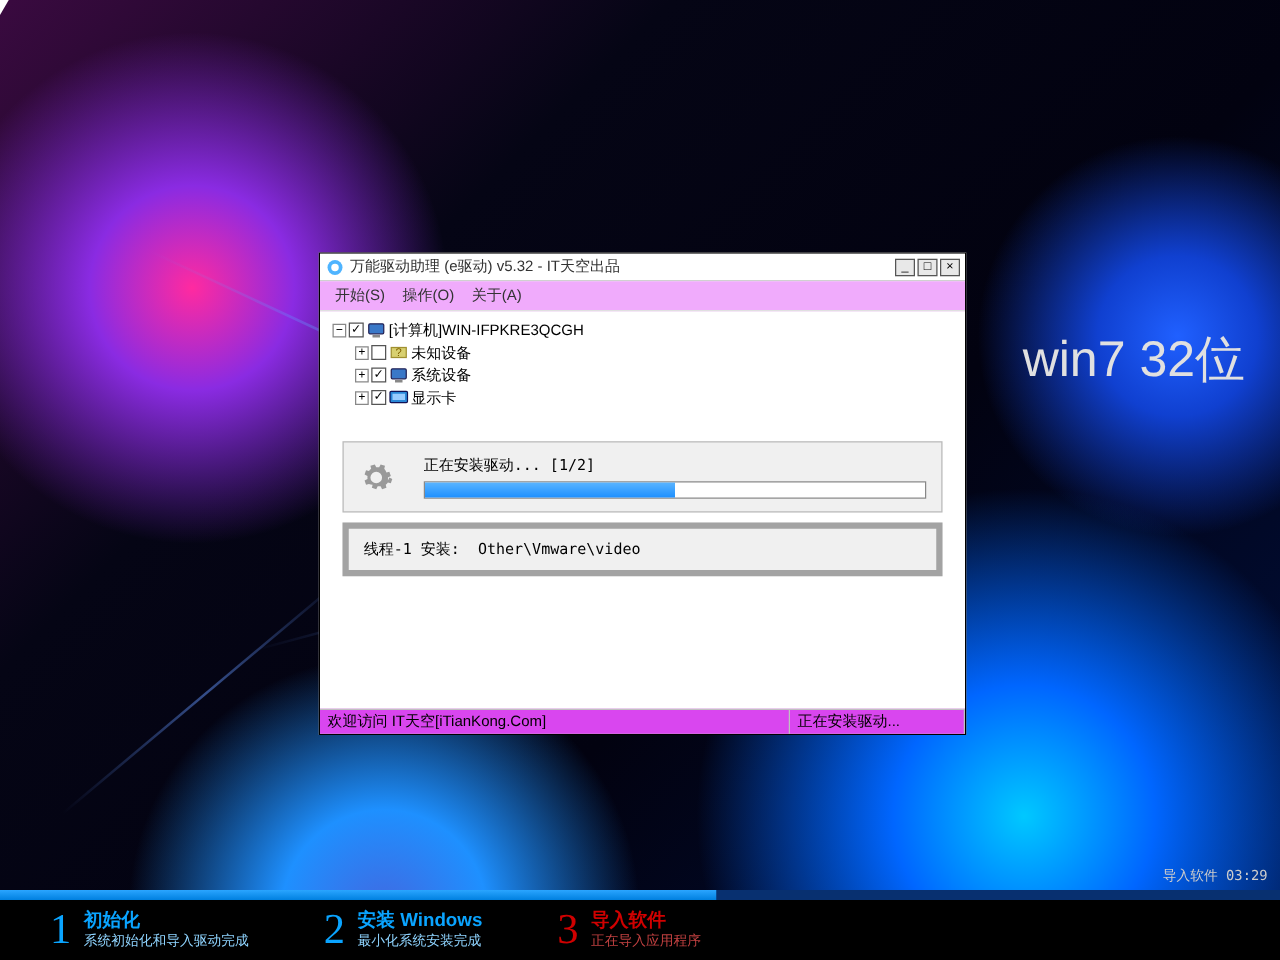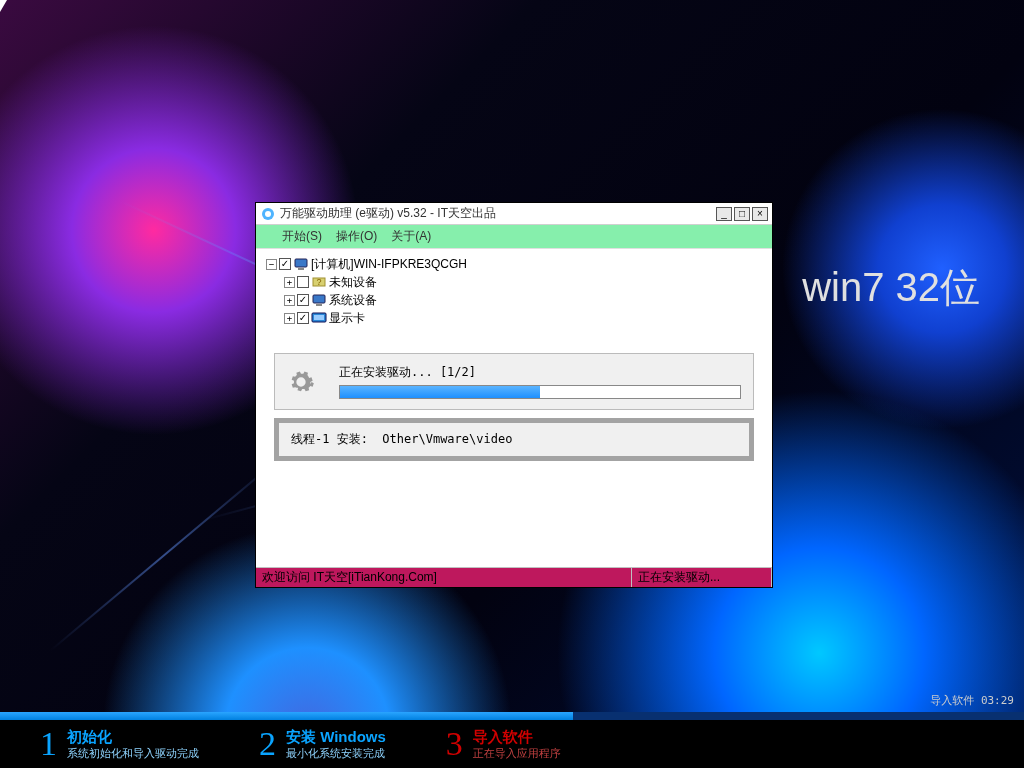--- a/index.html
+++ b/index.html
@@ -14,51 +14,51 @@
   position: relative;
 }
 .light-ray { position: absolute; background: linear-gradient(90deg, transparent, rgba(100,150,255,.5), transparent); height: 2px; transform-origin: left center; }
 .ray1 { width: 400px; top: 200px; left: 120px; transform: rotate(25deg); }
 .ray2 { width: 500px; top: 520px; left: 200px; transform: rotate(-15deg); }
 .ray3 { width: 300px; top: 650px; left: 50px; transform: rotate(-40deg); }
 
 .cursor { position: absolute; top: 0; left: 0; width: 0; height: 0; z-index: 100;
   border-left: 7px solid white; border-right: 4px solid transparent; border-bottom: 12px solid transparent; }
 
-.bg-text { position: absolute; top: 260px; right: 44px; color: #e0e0e0; font-size: 40px; font-weight: 300; }
+.bg-text { position: absolute; top: 260px; right: 28px; color: #e0e0e0; font-size: 40px; font-weight: 300; }
 
 
 .window {
   position: absolute; top: 202px; left: 255px; width: 518px; height: 386px;
   background: #fff; border: 1px solid #000; display: flex; flex-direction: column;
   font-size: 12px;
 }
 .titlebar { display: flex; align-items: center; height: 22px; background: #fff; border-bottom: 1px solid #d0d0d0; padding: 0 4px; }
 .titlebar-icon { width: 16px; height: 16px; margin-right: 4px; display: inline-flex; align-items: center; justify-content: center; }
 .titlebar-text { flex: 1; color: #333; }
 .win-controls { display: flex; gap: 2px; }
 .win-btn { width: 16px; height: 14px; border: 1px solid #555; background: #e8e8e8; display: flex; align-items: center; justify-content: center; font-size: 10px; cursor: pointer; }
-.menubar { display: flex; gap: 14px; padding: 3px 26px; background: #86efac; border-bottom: 1px solid #e0e0e0; color: #333; }
+.menubar { display: flex; gap: 14px; padding: 3px 12px; background: #f0abfc; border-bottom: 1px solid #e0e0e0; color: #333; }
 .menu-item { cursor: pointer; }
 .tree { padding: 6px 8px; color: #000; }
 .tree-row { display: flex; align-items: center; height: 18px; gap: 2px; }
 .tree-indent { display: inline-block; }
 .w0 { width: 0; } .w1 { width: 18px; }
 .tree-toggle { width: 11px; height: 11px; border: 1px solid #888; display: inline-flex; align-items: center; justify-content: center; font-size: 9px; line-height: 1; background: #fff; cursor: pointer; font-family: monospace; }
 .chk { width: 12px; height: 12px; border: 1px solid #555; background: #fff; display: inline-flex; align-items: center; justify-content: center; font-size: 10px; line-height: 1; cursor: pointer; }
 .chk.on::after { content: "✓"; color: #000; }
 .node-icon { width: 16px; height: 16px; display: inline-flex; align-items: center; justify-content: center; font-size: 12px; }
 .progress-panel { margin: 20px 18px 8px; border: 1px solid #bbb; background: #f0f0f0; padding: 10px 12px; display: flex; gap: 24px; align-items: center; }
 .gear-icon { width: 28px; height: 28px; color: #888; }
 .progress-body { flex: 1; }
 .progress-label { font-family: "SimSun", monospace; font-size: 12px; margin-bottom: 4px; white-space: pre; }
 .progress-bar { height: 14px; border: 1px solid #888; background: #fff; position: relative; }
 .progress-fill { position: absolute; left: 0; top: 0; bottom: 0; background: linear-gradient(#5ab4ff,#1e90ff); }
 .thread-panel { margin: 0 18px; border: 5px solid #a3a3a3; background: #f0f0f0; padding: 8px 12px; font-family: "SimSun", monospace; font-size: 12px; white-space: pre; }
-.statusbar { margin-top: auto; display: flex; border-top: 1px solid #c0c0c0; background: #be185d; height: 20px; font-size: 12px; }
+.statusbar { margin-top: auto; display: flex; border-top: 1px solid #c0c0c0; background: #d946ef; height: 20px; font-size: 12px; }
 .status-cell { padding: 2px 6px; border-right: 1px solid #c0c0c0; display: flex; align-items: center; }
 .status-cell.main { flex: 1; }
 
 
 .elapsed { position: absolute; right: 10px; bottom: 60px; color: #ccc; font-size: 11px; font-family: SimSun, monospace; }
 .install-progress { position: absolute; left: 0; bottom: 48px; height: 8px; width: 100%; background: #083070; }
 .install-fill { height: 100%; background: linear-gradient(#2aa5ff,#0080e0); width: 56%; }
 .steps { position: absolute; left: 0; bottom: 0; width: 100%; height: 48px; background: #000; display: flex; align-items: center; padding: 0 40px; gap: 60px; }
 .step { display: flex; align-items: center; gap: 10px; }
 .step-num { font-size: 34px; font-family: "Times New Roman", serif; font-weight: normal; }

